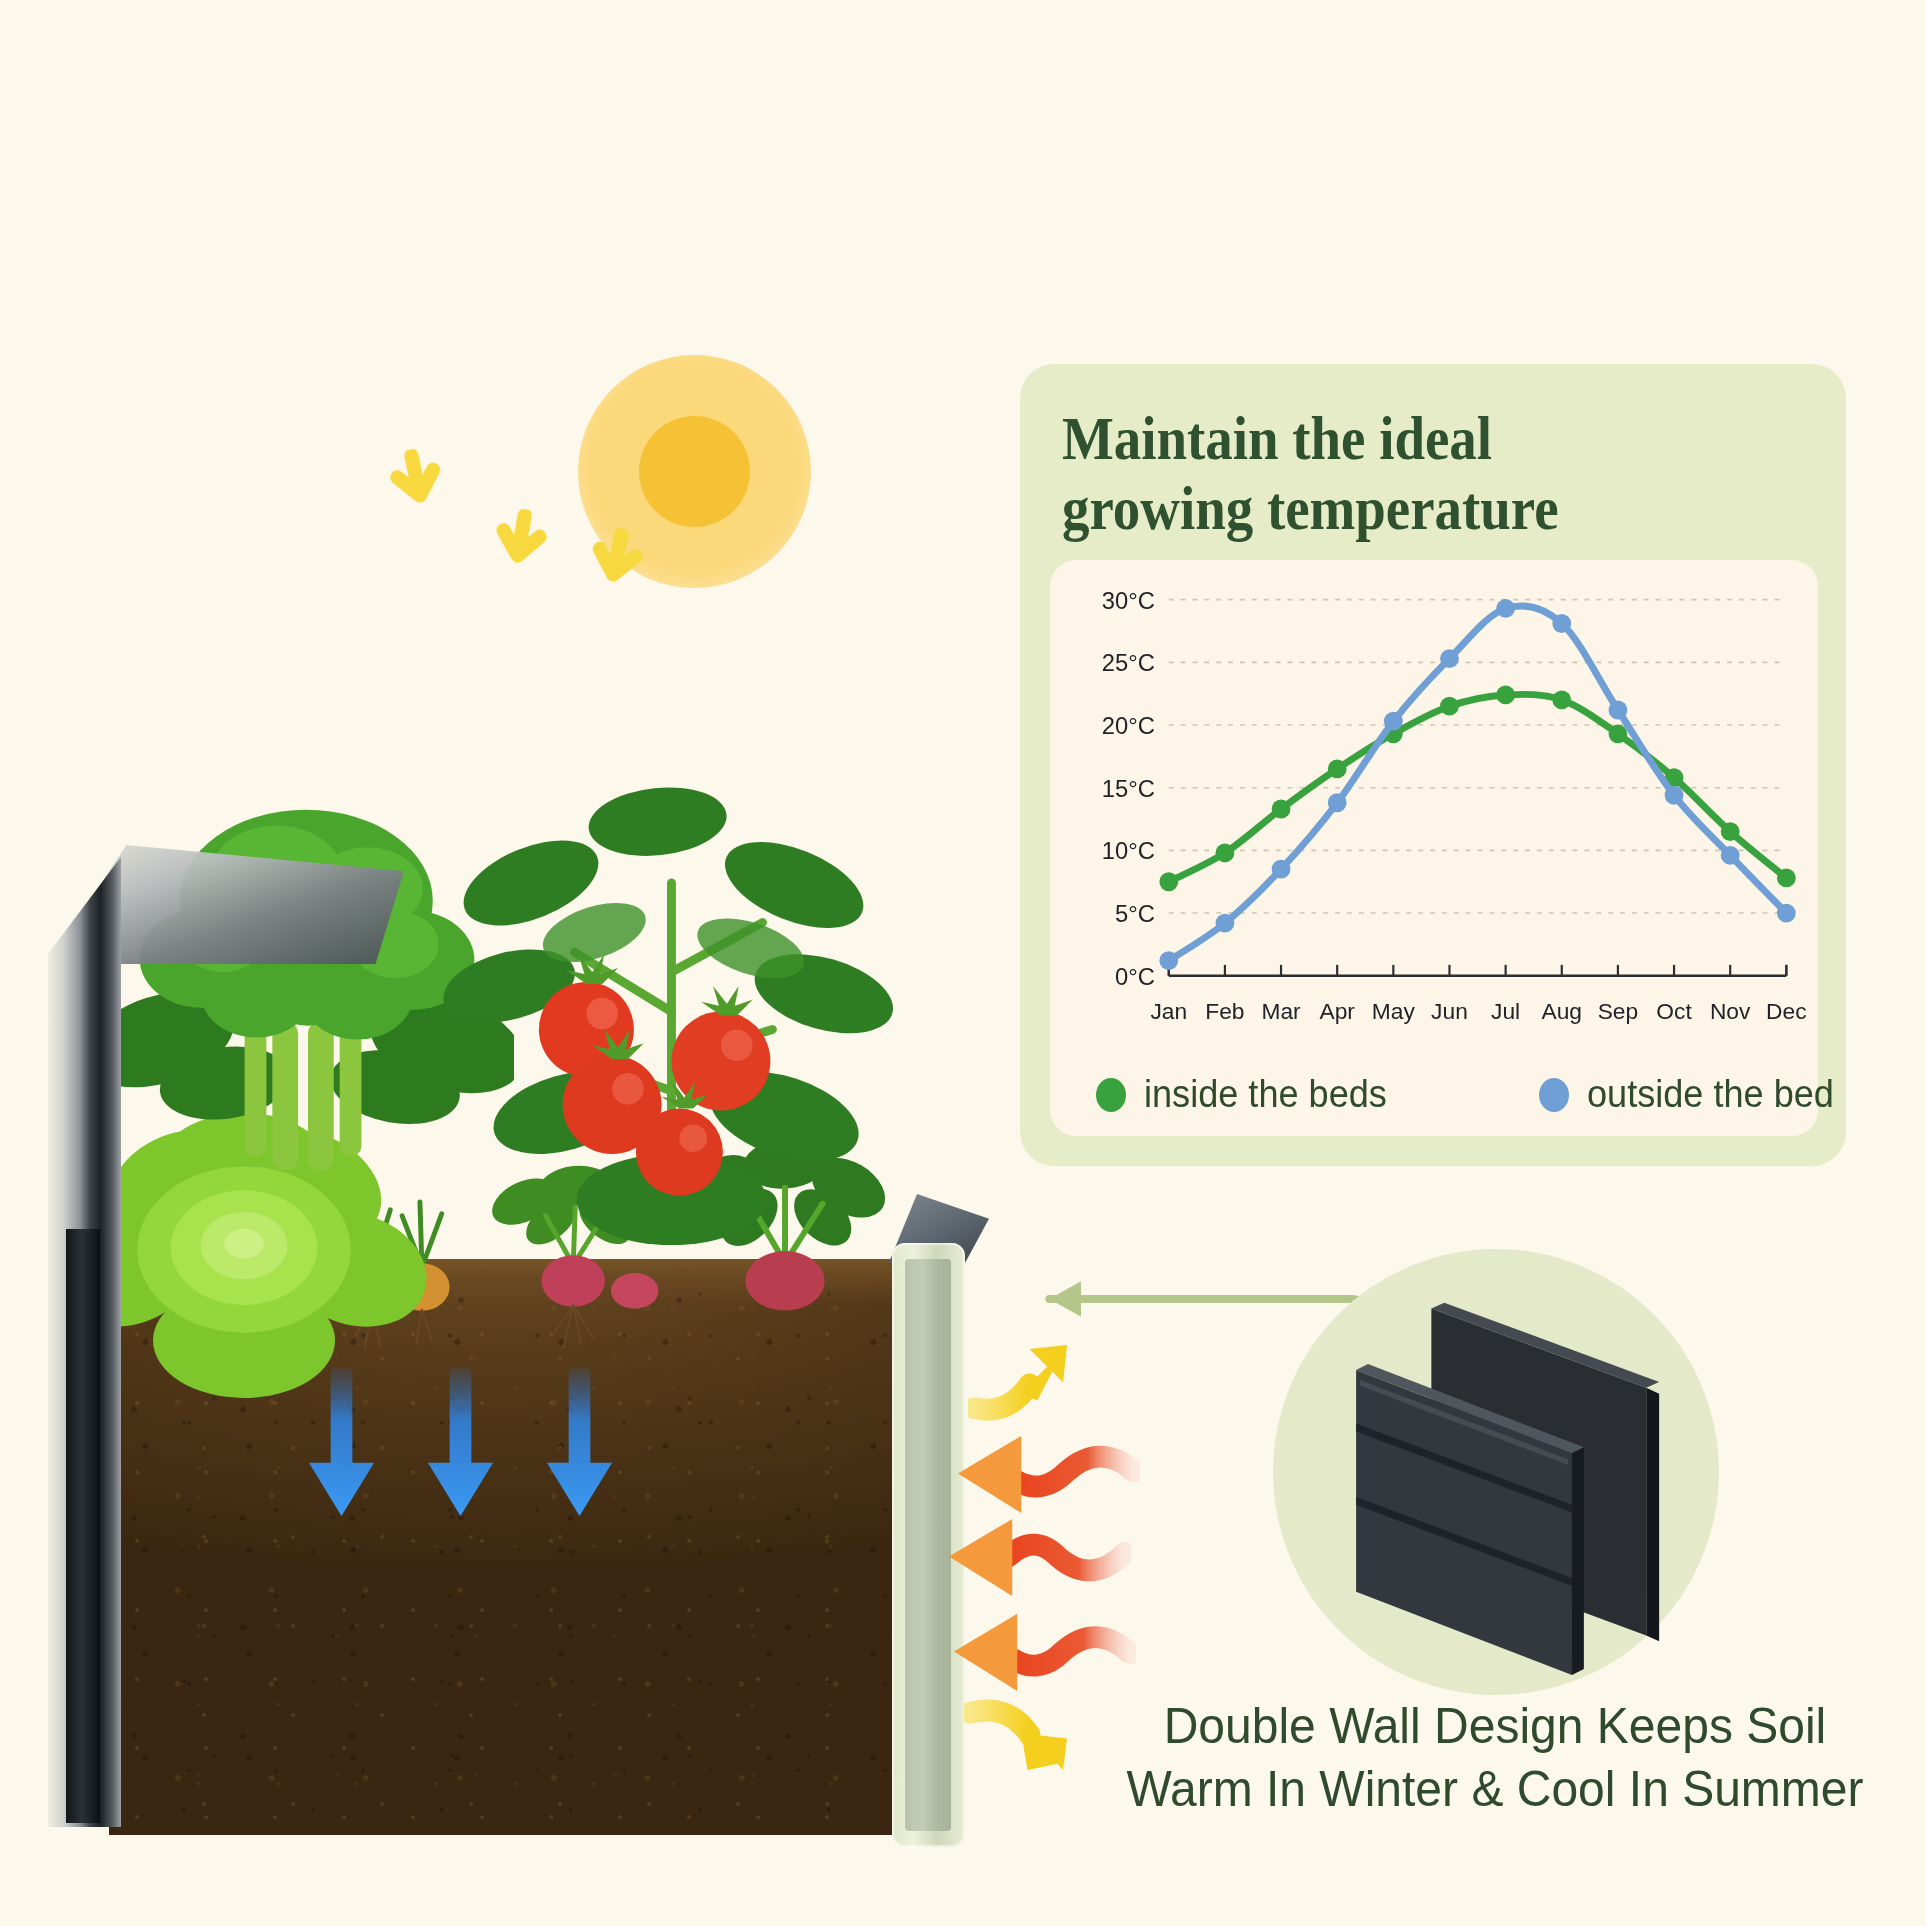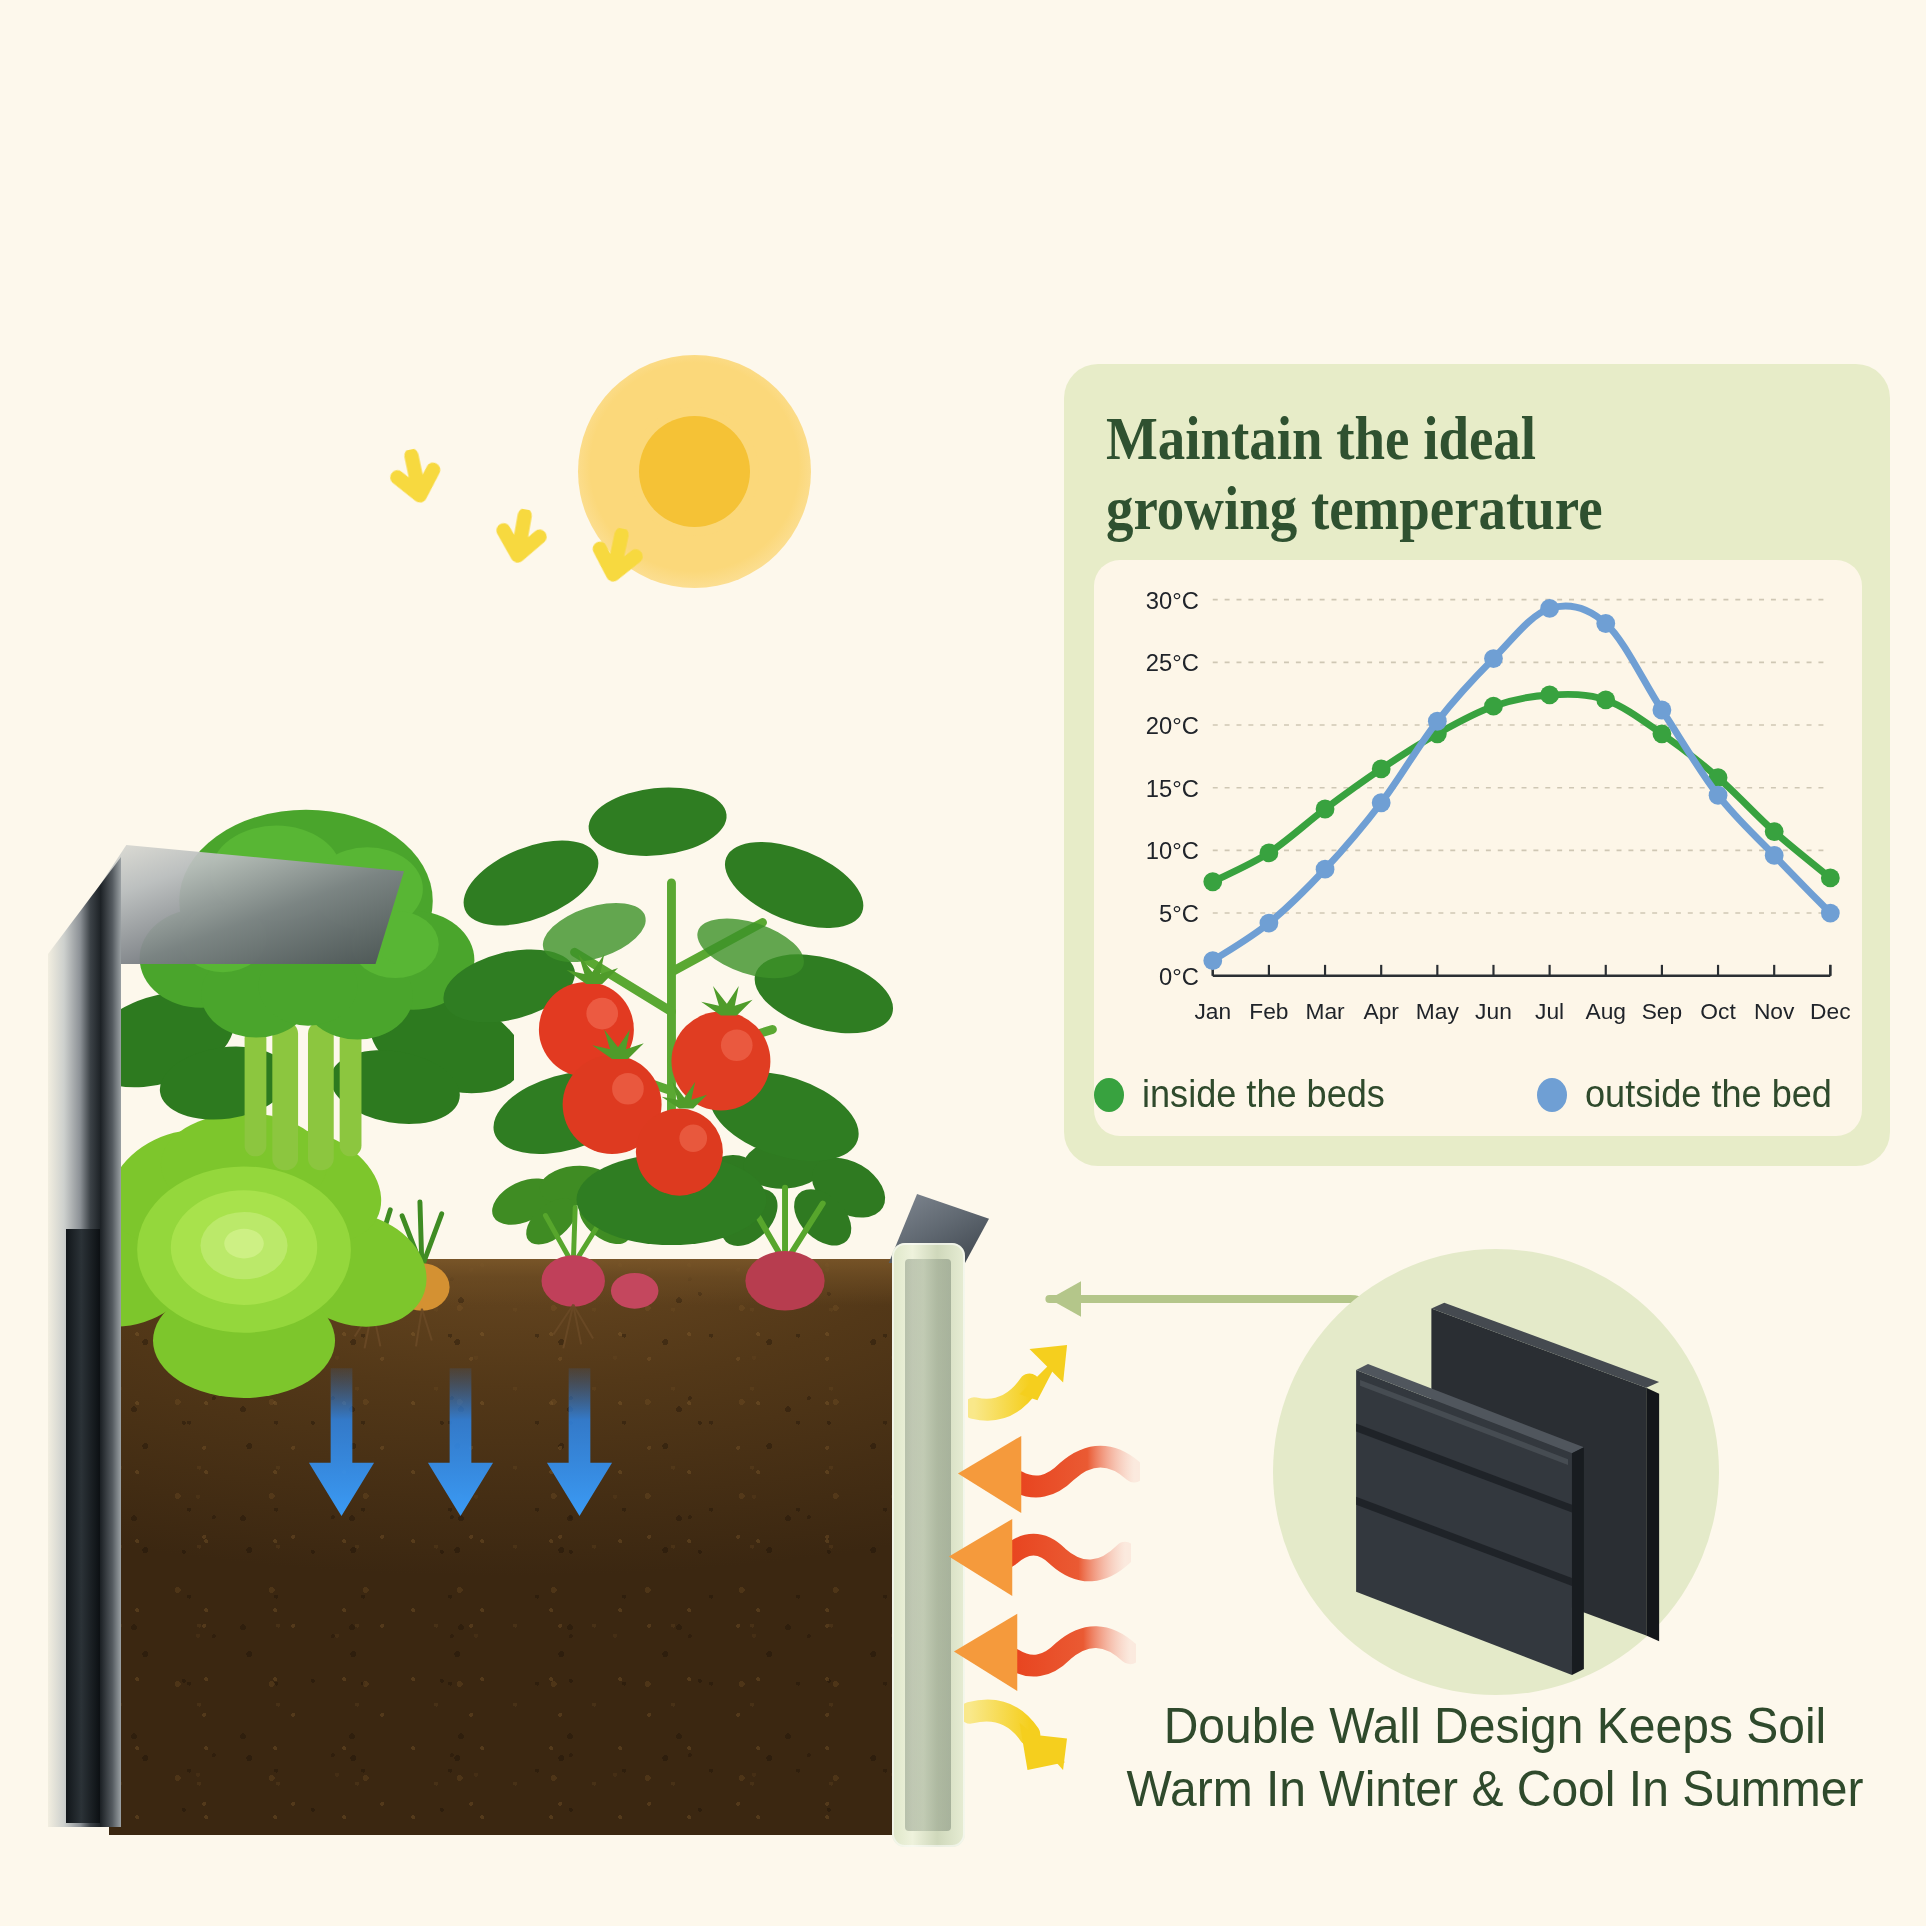--- a/index.html
+++ b/index.html
@@ -123,37 +123,37 @@
 
   
   .blue-arrow{position:absolute;width:73px;height:166px;}
   .blue-arrow svg{width:100%;height:100%;display:block;}
 
   
   .plant{position:absolute;}
 
   
   .chart-card{
-    position:absolute;left:1064px;top:364px;width:826px;height:802px;
+    position:absolute;left:1020px;top:364px;width:826px;height:802px;
     background:#e7ecc8;border-radius:34px;
   }
   .chart-heading{
     position:absolute;left:42px;top:40px;width:733px;
     font-family:"Liberation Serif", serif;
     font-weight:bold;font-size:61px;line-height:1.14;
     color:#2f5130;transform:scaleX(0.9);transform-origin:left top;
   }
   .chart-inner{
     position:absolute;left:30px;top:196px;width:768px;height:576px;
     background:#fdf6e8;border-radius:26px;
   }
   .plot{position:absolute;left:0;top:0;width:768px;height:495px;}
   .legend{
     position:absolute;left:0;top:493px;width:768px;height:83px;
-    display:flex;align-items:center;box-sizing:border-box;
+    display:flex;align-items:center;padding-left:46px;box-sizing:border-box;
   }
   .legend-item{display:flex;align-items:center;}
   .legend-item + .legend-item{margin-left:139px;}
   .legend-dot{width:30px;height:34px;border-radius:50%;display:block;}
   .legend-label{
     margin-left:18px;font-size:38px;color:#2f4a2c;white-space:nowrap;
     font-family:"Liberation Sans", sans-serif;transform:scaleX(0.95);transform-origin:left center;
   }
 
   

